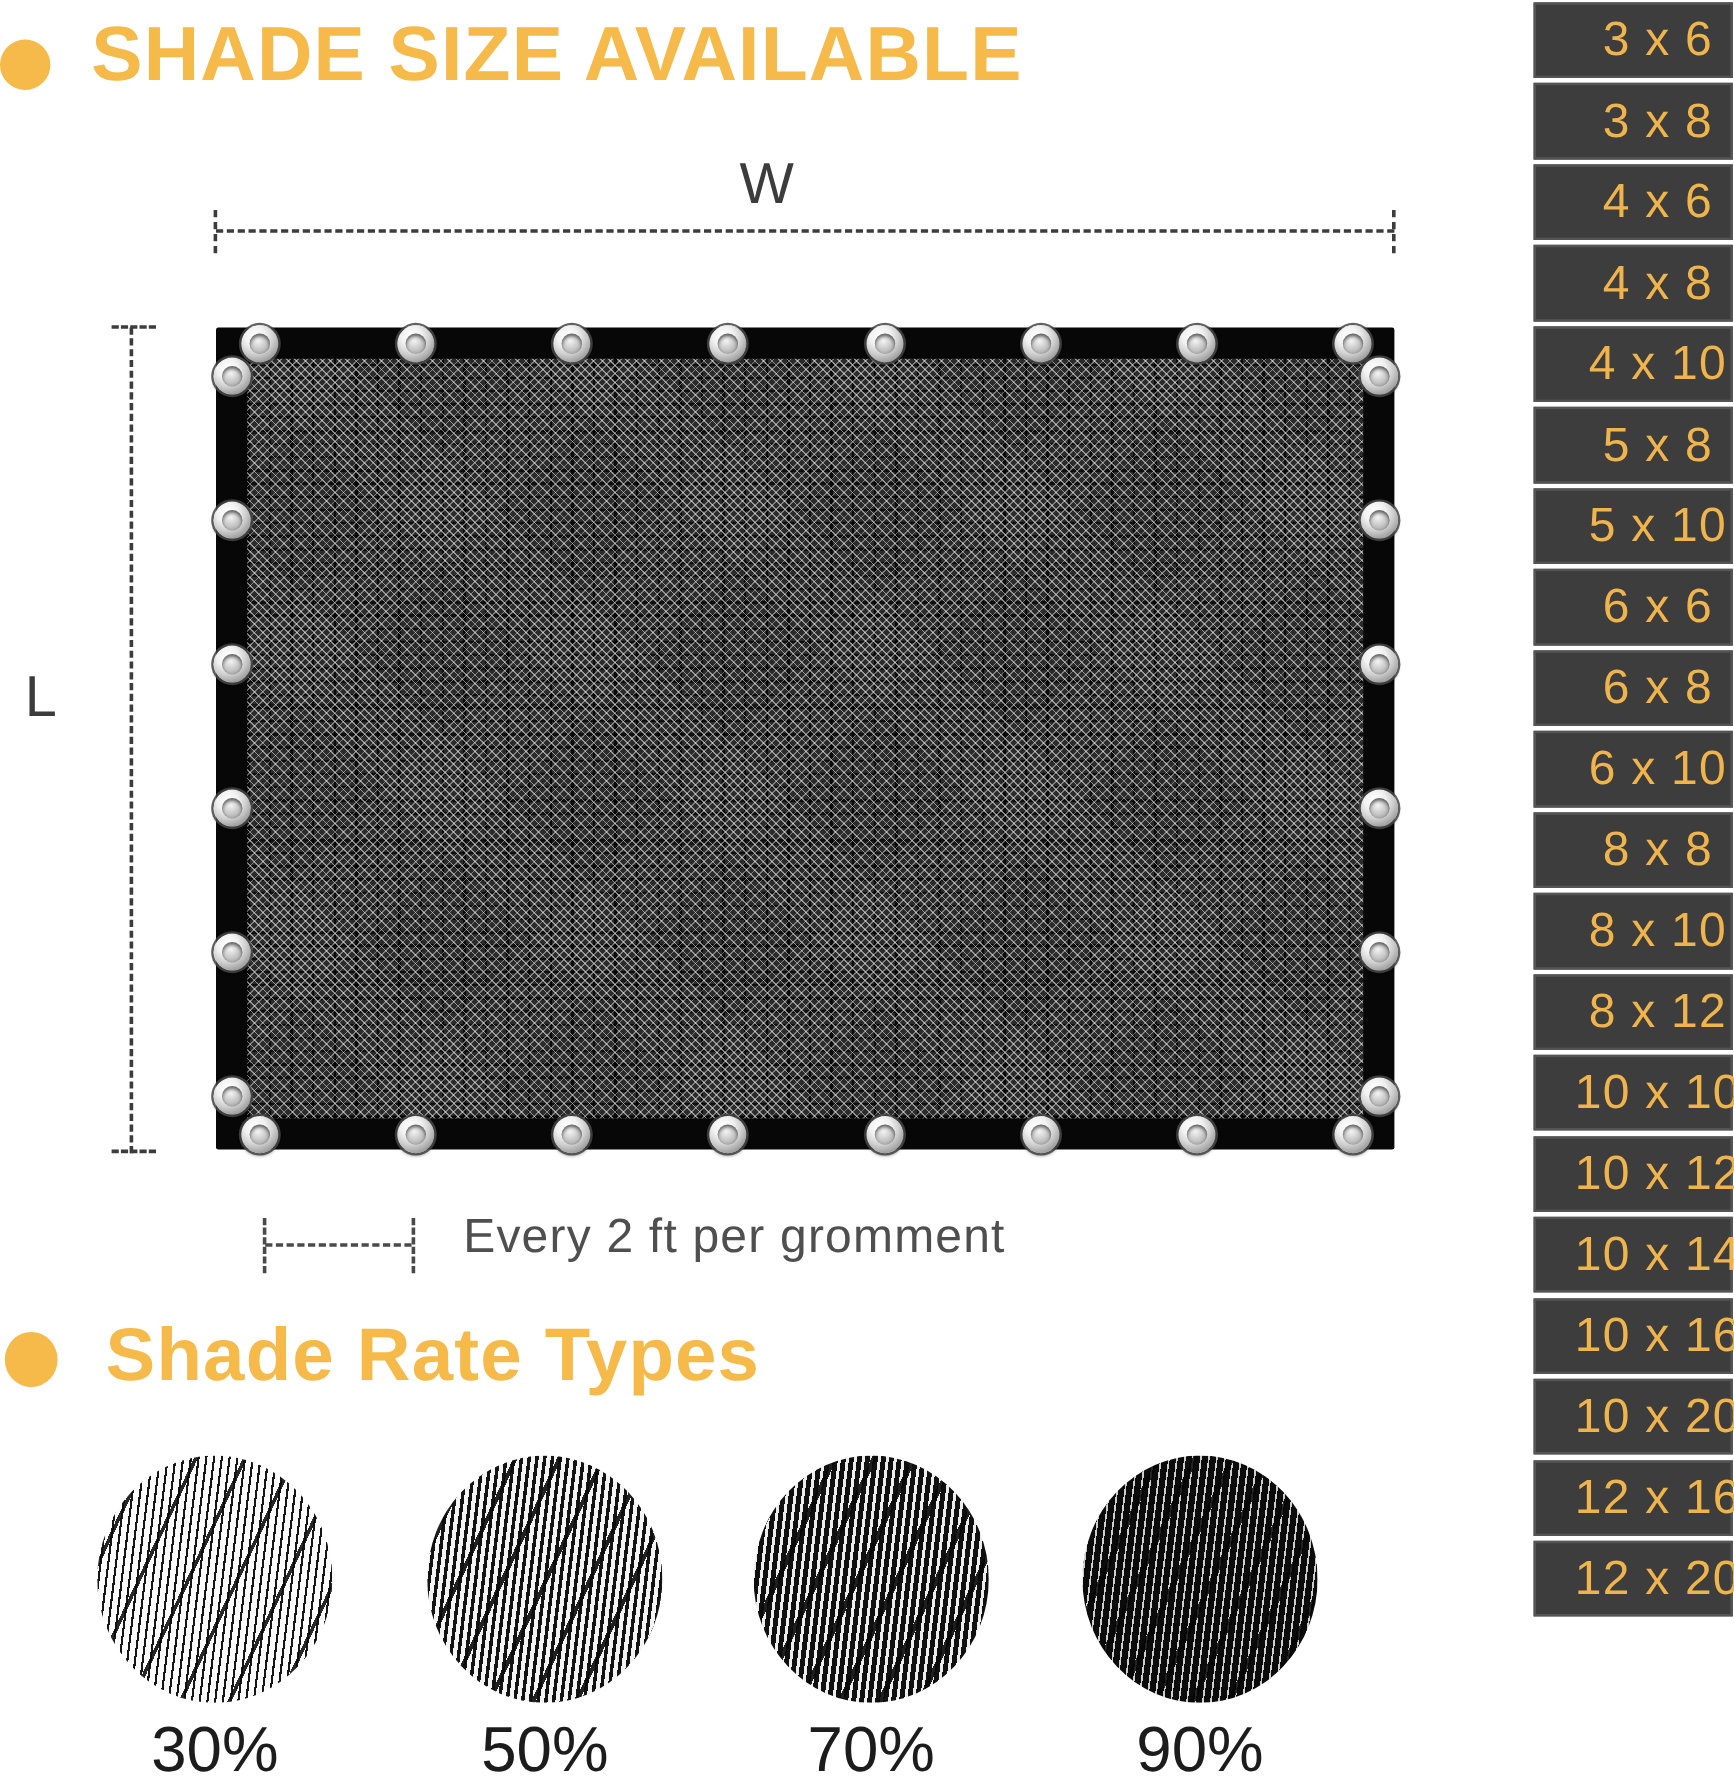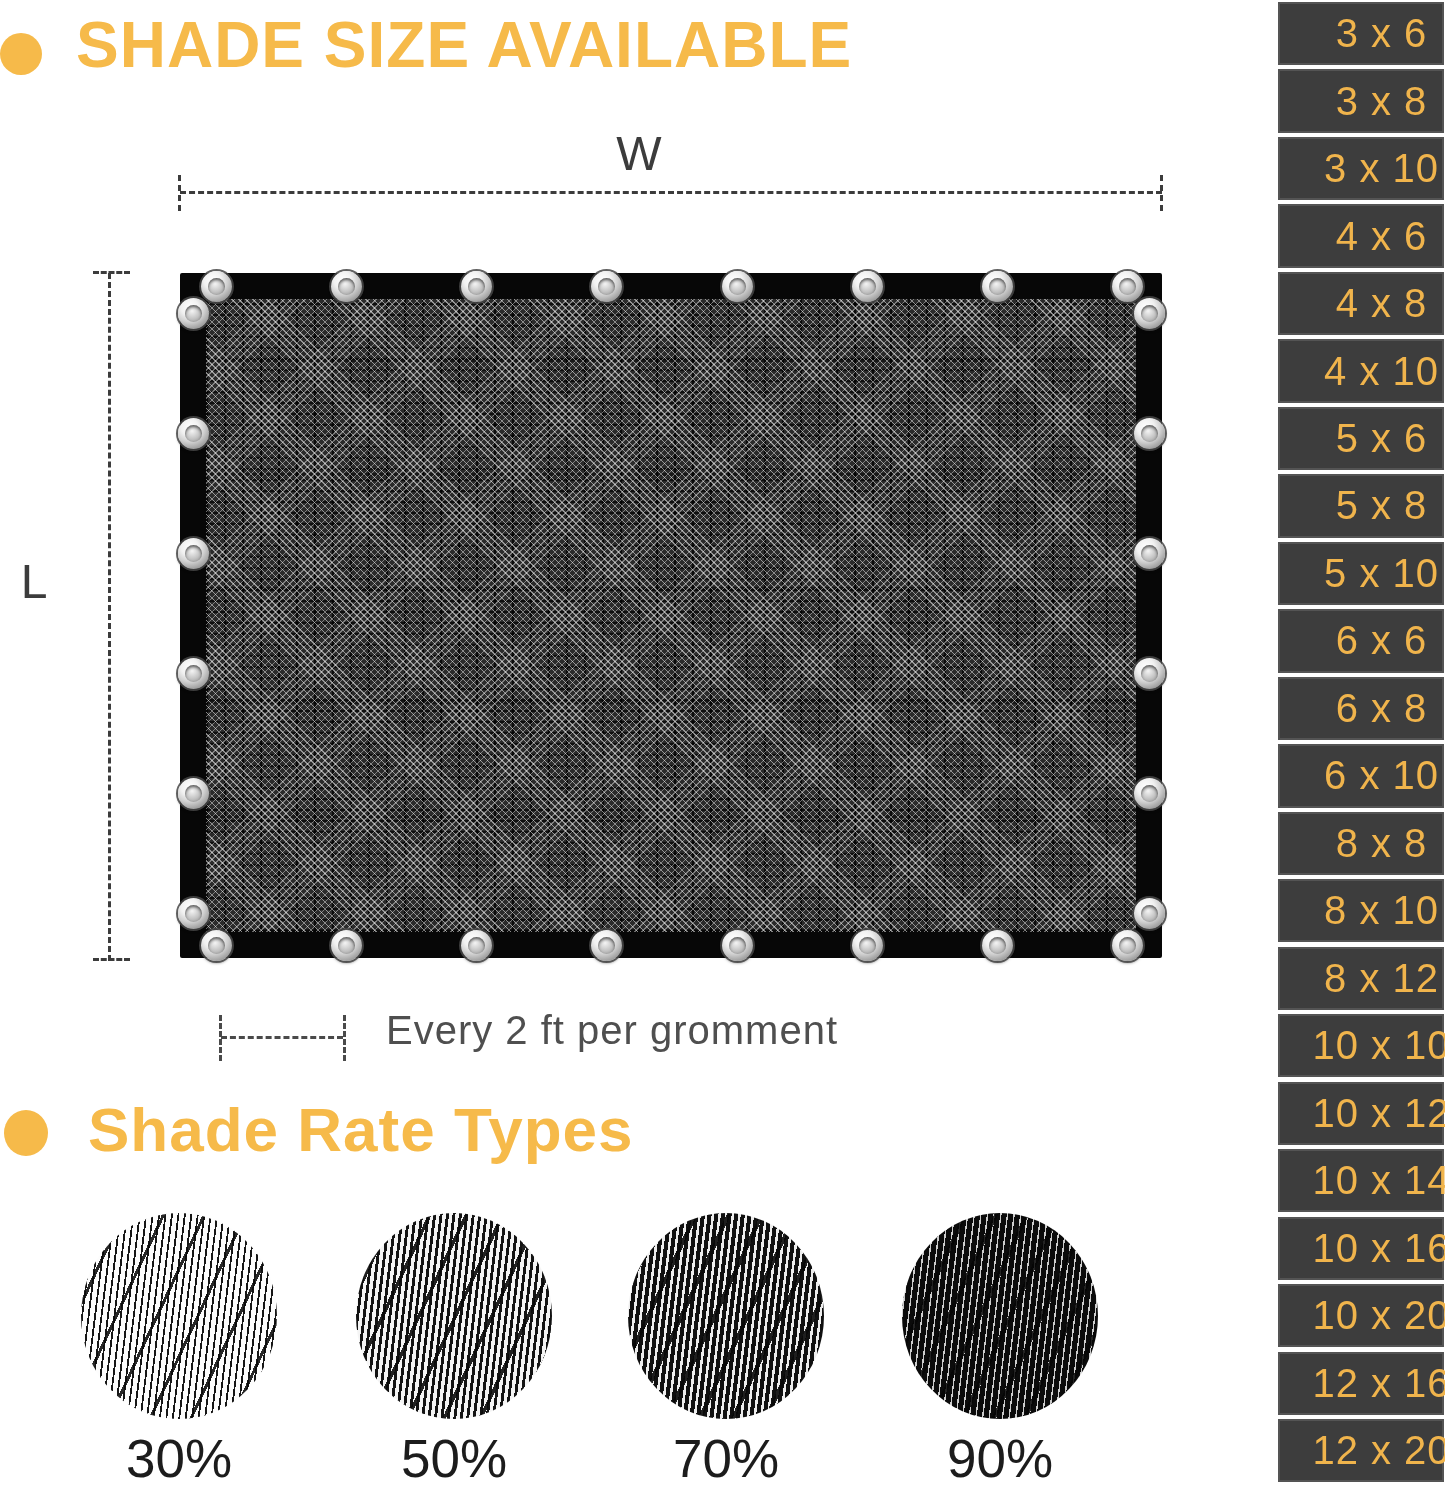--- a/index.html
+++ b/index.html
@@ -186,35 +186,29 @@
     </div>
 
   <div class="size-list" id="size-list">
       <div class="size-box">
         <span class="size-text">3 x 6</span>
       </div>
       <div class="size-box">
         <span class="size-text">3 x 8</span>
       </div>
       <div class="size-box">
-        <span class="size-text">3 x 10</span>
-      </div>
-      <div class="size-box">
         <span class="size-text">4 x 6</span>
       </div>
       <div class="size-box">
         <span class="size-text">4 x 8</span>
       </div>
       <div class="size-box">
         <span class="size-text">4 x 10</span>
       </div>
       <div class="size-box">
-        <span class="size-text">5 x 6</span>
-      </div>
-      <div class="size-box">
         <span class="size-text">5 x 8</span>
       </div>
       <div class="size-box">
         <span class="size-text">5 x 10</span>
       </div>
       <div class="size-box">
         <span class="size-text">6 x 6</span>
       </div>
       <div class="size-box">
         <span class="size-text">6 x 8</span>

